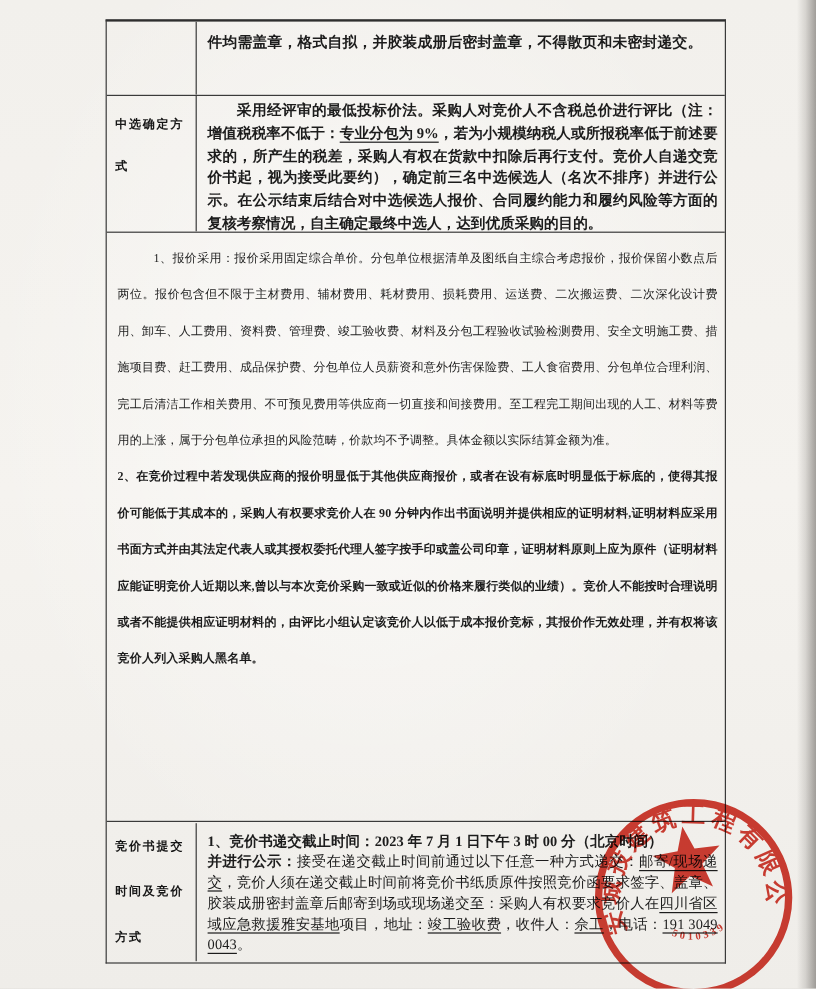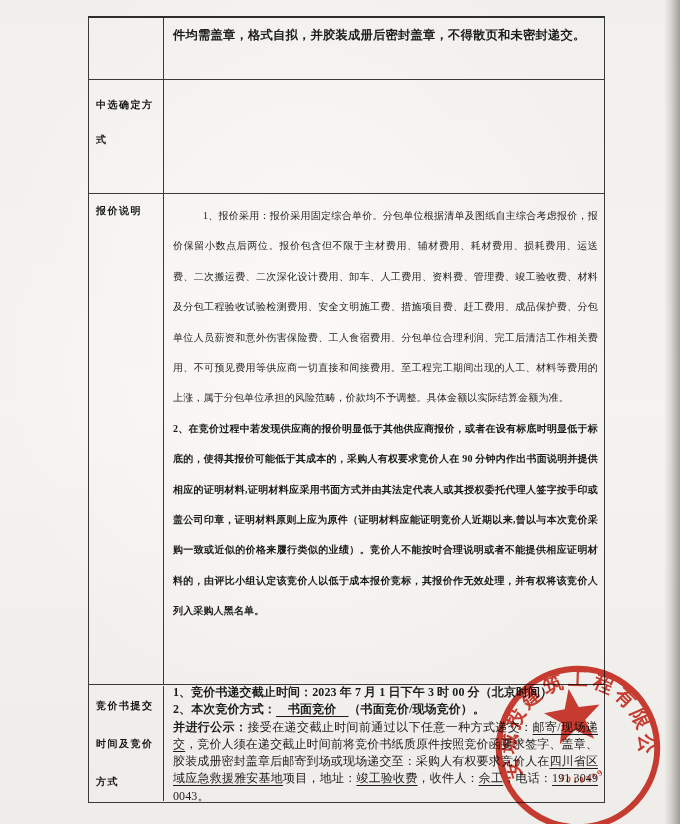--- a/index.html
+++ b/index.html
@@ -71,35 +71,36 @@
 
     <div class="row r1">
       <div class="hcell"></div>
       <div class="ccell">
           <p class="para"><span class="b">件均需盖章，格式自拟，并胶装成册后密封盖章，不得散页和未密封递交。</span></p>
         </div>
     </div>
 
     <div class="row r2">
       <div class="hcell">中选确定方式</div>
+      <div class="ccell">
+          <p class="para" style="text-indent: 2em;"><span class="b">采用经评审的最低投标价法。采购人对竞价人不含税总价进行评比（注：增值税税率不低于：</span><span class="b u">专业分包为 9%</span><span class="b">，若为小规模纳税人或所报税率低于前述要求的，所产生的税差，采购人有权在货款中扣除后再行支付。竞价人自递交竞价书起，视为接受此要约），确定前三名中选候选人（名次不排序）并进行公示。在公示结束后结合对中选候选人报价、合同履约能力和履约风险等方面的复核考察情况，自主确定最终中选人，达到优质采购的目的。</span></p>
+        </div>
     </div>
 
     <div class="row r3">
-      <div class="hcell">报价说明</div>
       <div class="ccell">
           <p class="para" style="text-indent: 3em;"><span>1、报价采用：报价采用固定综合单价。分包单位根据清单及图纸自主综合考虑报价，报价保留小数点后两位。报价包含但不限于主材费用、辅材费用、耗材费用、损耗费用、运送费、二次搬运费、二次深化设计费用、卸车、人工费用、资料费、管理费、竣工验收费、材料及分包工程验收试验检测费用、安全文明施工费、措施项目费、赶工费用、成品保护费、分包单位人员薪资和意外伤害保险费、工人食宿费用、分包单位合理利润、完工后清洁工作相关费用、不可预见费用等供应商一切直接和间接费用。至工程完工期间出现的人工、材料等费用的上涨，属于分包单位承担的风险范畴，价款均不予调整。具体金额以实际结算金额为准。</span></p>
           <p class="para"><span class="b">2、在竞价过程中若发现供应商的报价明显低于其他供应商报价，或者在设有标底时明显低于标底的，使得其报价可能低于其成本的，采购人有权要求竞价人在 90 分钟内作出书面说明并提供相应的证明材料,证明材料应采用书面方式并由其法定代表人或其授权委托代理人签字按手印或盖公司印章，证明材料原则上应为原件（证明材料应能证明竞价人近期以来,曾以与本次竞价采购一致或近似的价格来履行类似的业绩）。竞价人不能按时合理说明或者不能提供相应证明材料的，由评比小组认定该竞价人以低于成本报价竞标，其报价作无效处理，并有权将该竞价人列入采购人黑名单。</span></p>
         </div>
     </div>
 
     <div class="row r4">
       <div class="hcell">竞价书提交时间及竞价方式</div>
       <div class="ccell">
           <p class="para"><span class="b">1、竞价书递交截止时间：2023 年 7 月 1 日下午 3 时 00 分（北京时间）</span></p>
-          <p class="para"><span class="b">2、本次竞价方式：</span><span class="b u">　书面竞价　</span><span class="b">（书面竞价/现场竞价）。</span></p>
           <p class="para"><span class="b">并进行公示：</span><span>接受在递交截止时间前通过以下任意一种方式递交：</span><span class="u">邮寄/现场递交</span><span>，竞价人须在递交截止时间前将竞价书纸质原件按照竞价函要求签字、盖章、胶装成册密封盖章后邮寄到场或现场递交至：采购人有权要求竞价人在</span><span class="u">四川省区域应急救援雅安基地</span><span>项目，地址：</span><span class="u">竣工验收费</span><span>，收件人：</span><span class="u">佘工</span><span>，电话：</span><span class="u">191 3049 0043</span><span>。</span></p>
         </div>
     </div>
 
   </div>
 
   <svg class="seal" viewBox="0 0 200 200" aria-hidden="true">
     <circle cx="100" cy="100" r="91" fill="none" stroke="#cf2a1e" stroke-width="7"></circle>
     <path d="M100,31 L108.2,53.7 L132.3,54.5 L113.3,69.3 L120,92.5 L100,79 L80,92.5 L86.7,69.3 L67.7,54.5 L91.8,53.7 Z" fill="#cf2a1e"></path>
     <path id="sealArcTop" d="M 32,124 A 72,72 0 1 1 168,124" fill="none"></path>

